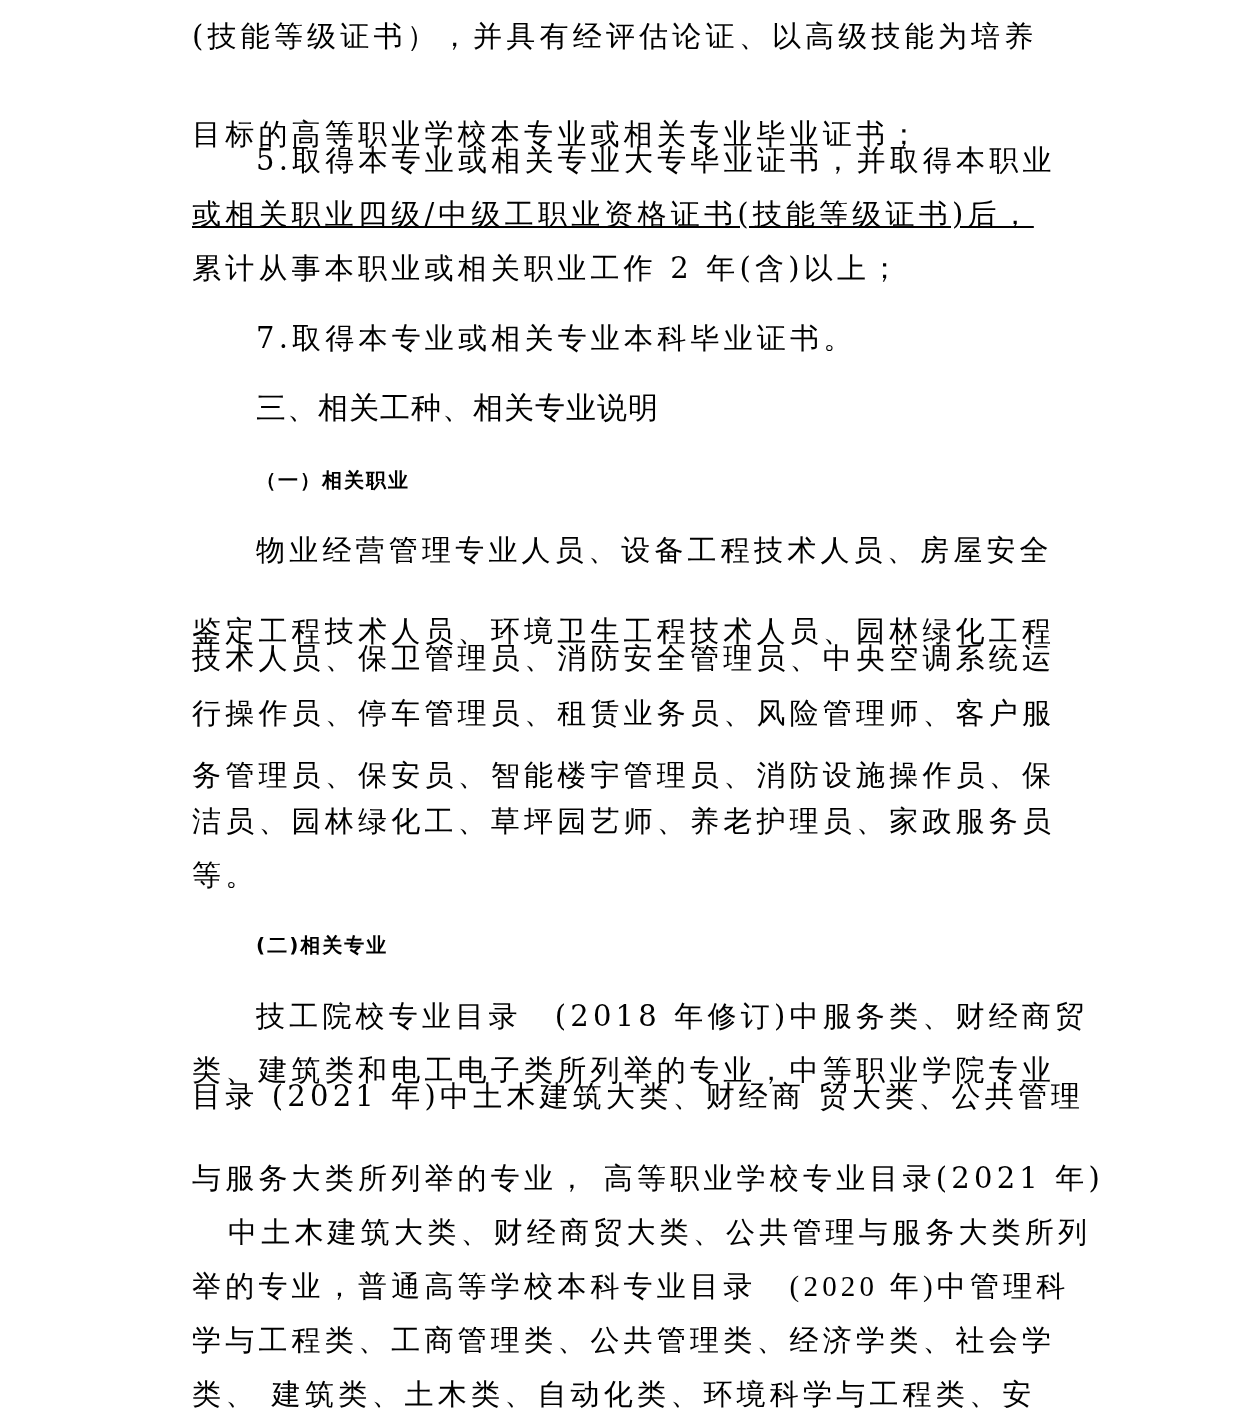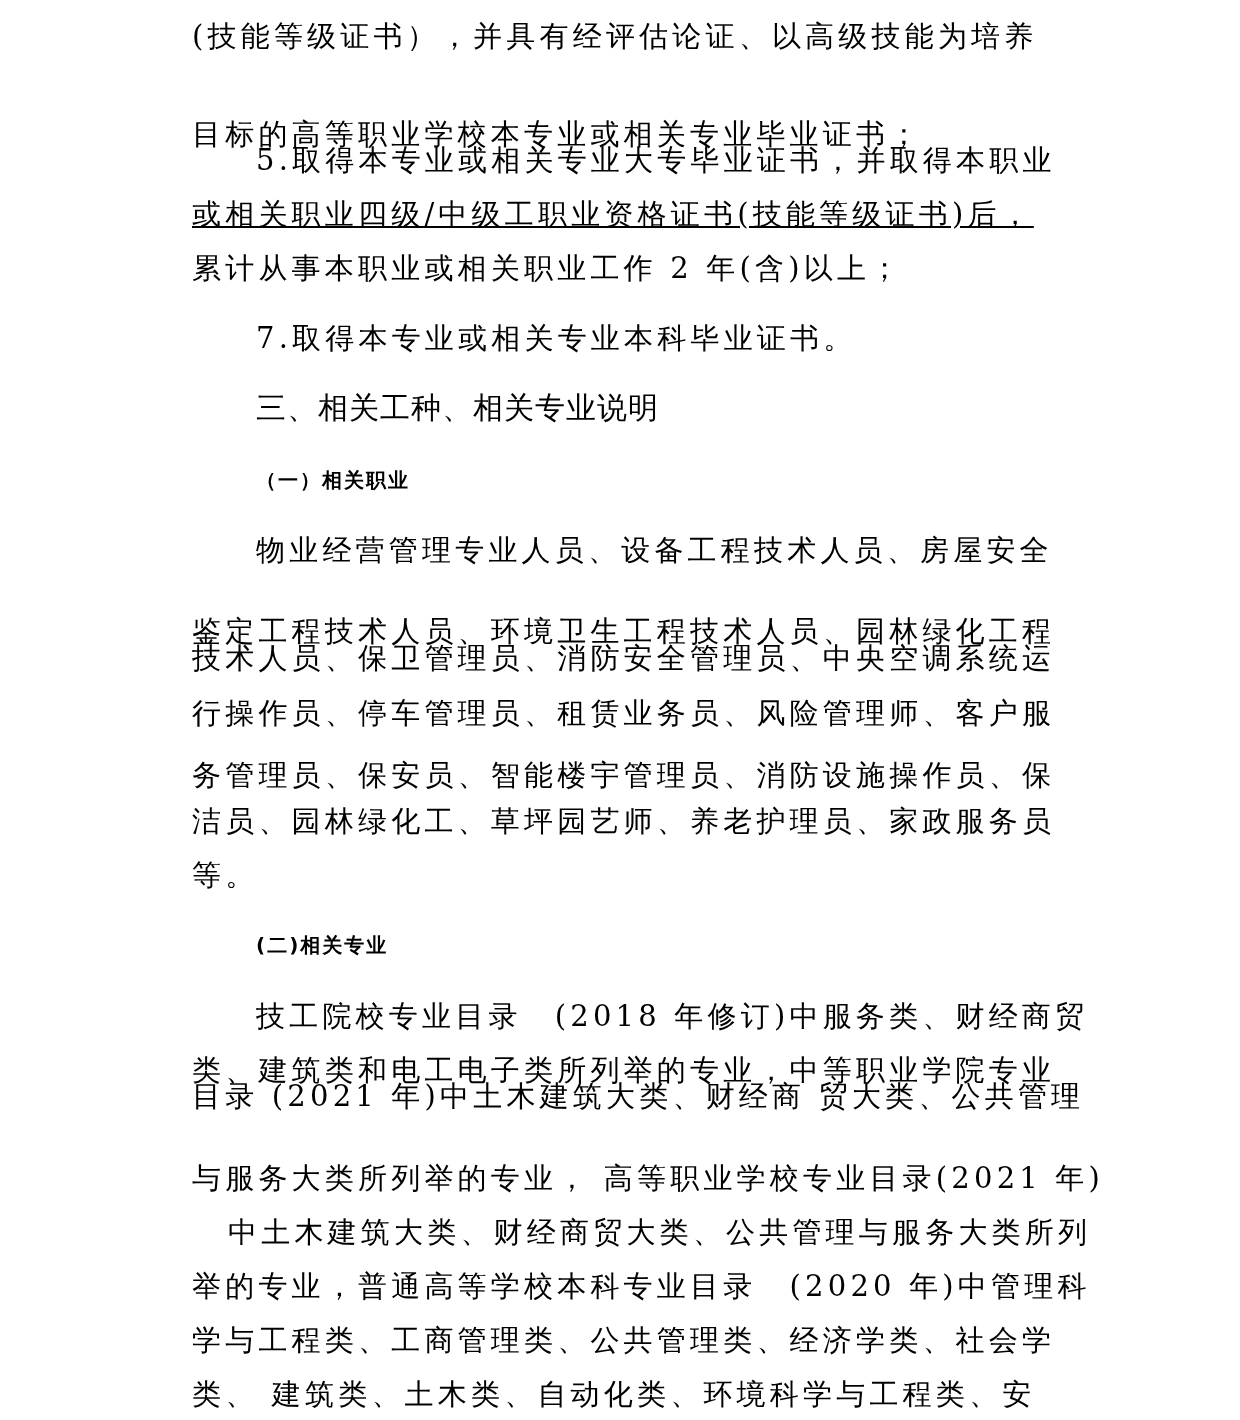--- a/index.html
+++ b/index.html
@@ -29,16 +29,16 @@
     <div class="line " style="top: 695px;">行操作员、停车管理员、租赁业务员、风险管理师、客户服</div>
     <div class="line " style="top: 749px; margin-top: 8px;">务管理员、保安员、智能楼宇管理员、消防设施操作员、保</div>
     <div class="line " style="top: 803px;">洁员、园林绿化工、草坪园艺师、养老护理员、家政服务员</div>
     <div class="line " style="top: 857px;">等。</div>
     <div class="line h2 indent" style="top: 927px;">(二)相关专业</div>
     <div class="line  indent" style="top: 998px;">技工院校专业目录　(2018 年修订)中服务类、财经商贸</div>
     <div class="line " style="top: 1052px;">类、建筑类和电工电子类所列举的专业，中等职业学院专业</div>
     <div class="line " style="top: 1078px;">目录 (2021 年)中土木建筑大类、财经商 贸大类、公共管理</div>
     <div class="line " style="top: 1160px;">与服务大类所列举的专业， 高等职业学校专业目录(2021 年)</div>
     <div class="line " style="top: 1214px; margin-left: 36px;">中土木建筑大类、财经商贸大类、公共管理与服务大类所列</div>
-    <div class="line " style="top: 1268px;">举的专业，普通高等学校本科专业目录　(2020 年)中管理科</div>
+    <div class="line " style="top: 1268px; font-family: Liberation Serif, serif;">举的专业，普通高等学校本科专业目录　(2020 年)中管理科</div>
     <div class="line " style="top: 1322px;">学与工程类、工商管理类、公共管理类、经济学类、社会学</div>
     <div class="line " style="top: 1376px;">类、 建筑类、土木类、自动化类、环境科学与工程类、安</div>
   </div>
 
 </body></html>

